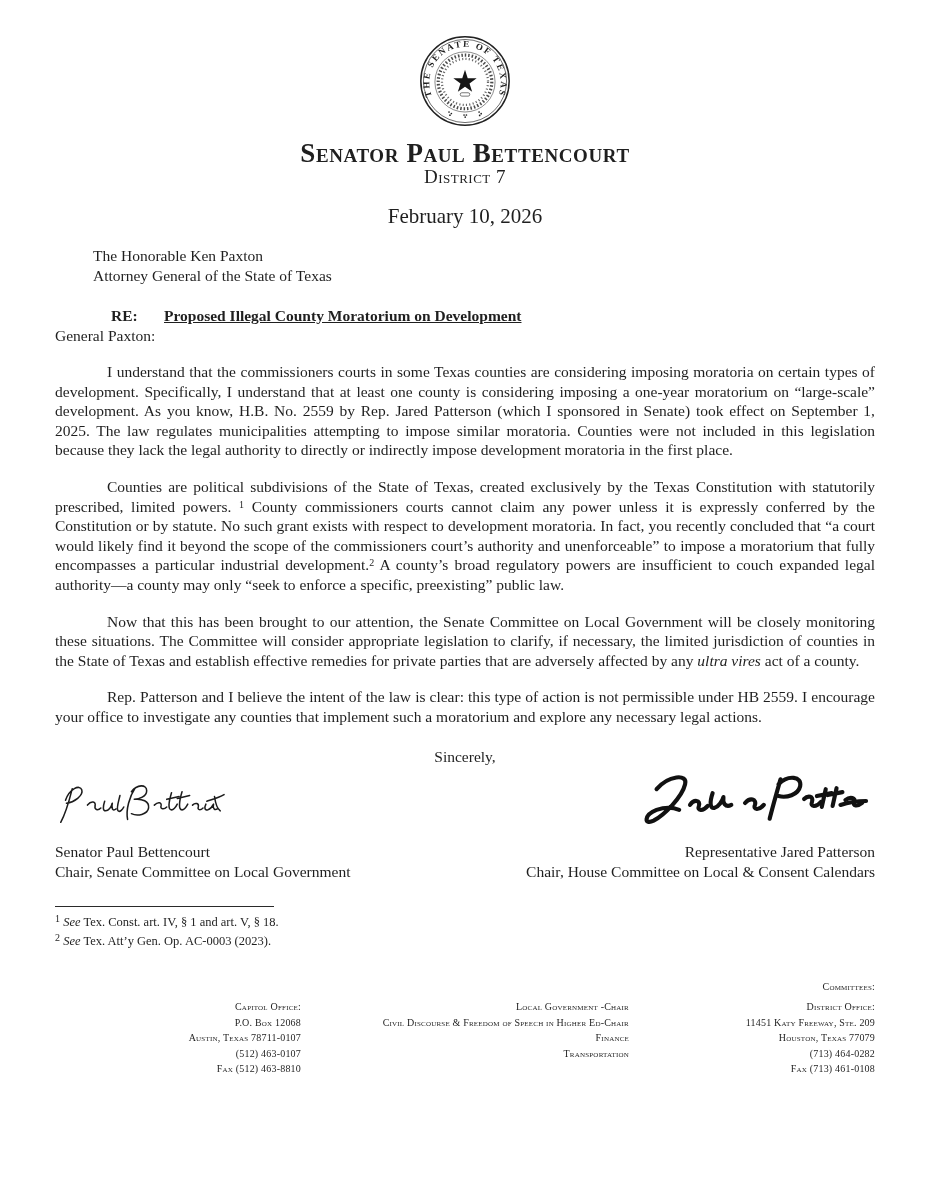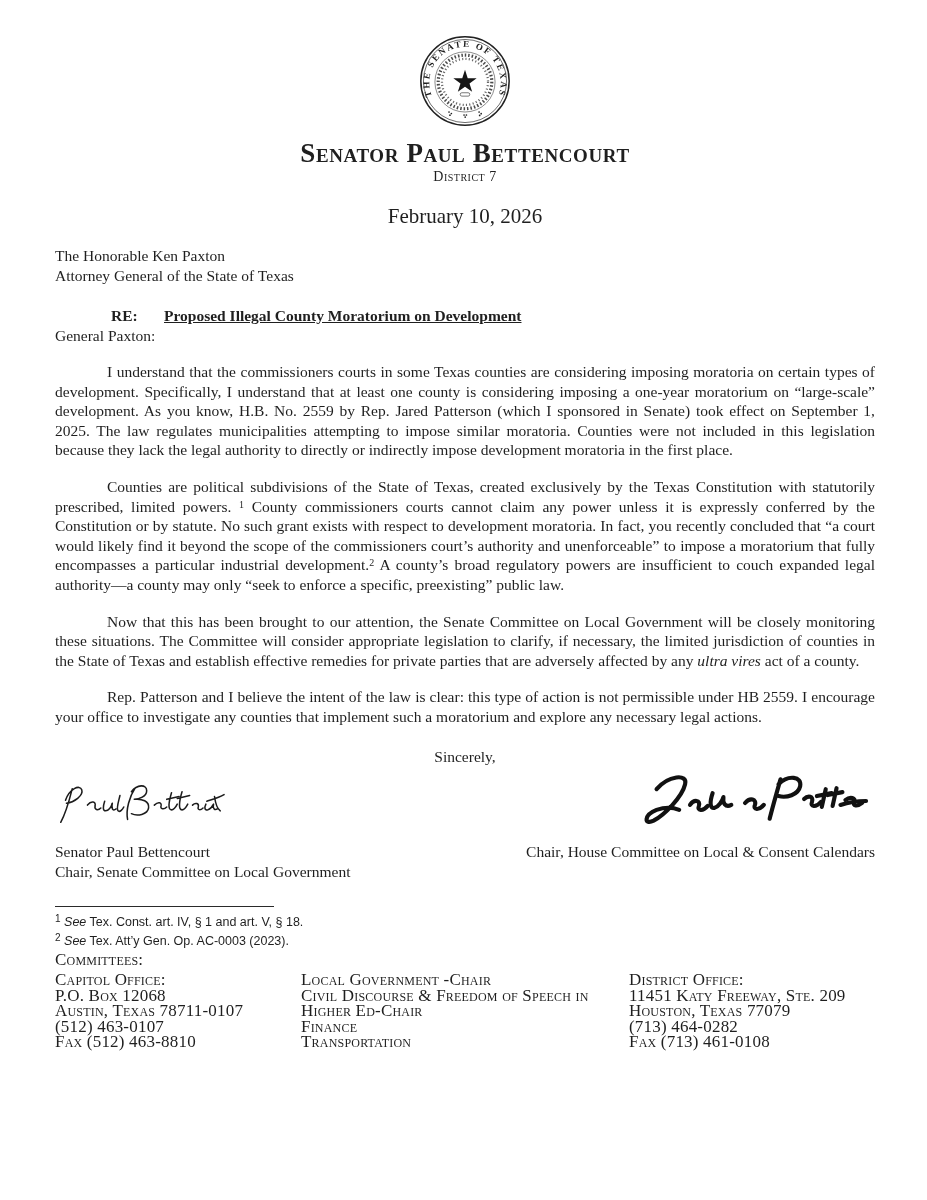--- a/index.html
+++ b/index.html
@@ -16,29 +16,29 @@
   .seal { display: inline-block; width: 94px; height: 94px; }
   .sender-name {
     margin-top: 6px;
     font-size: 27px;
     font-weight: bold;
     font-variant: small-caps;
     letter-spacing: 0.6px;
     line-height: 30px;
   }
   .district {
-    font-size: 14px;
+    font-size: 19px;
     font-variant: small-caps;
     letter-spacing: 0.5px;
     line-height: 18px;
   }
   .date { margin-top: 21px; font-size: 21px; line-height: 19px; }
 
   
-  .recipient { margin-top: 20px; font-size: 15.5px; line-height: 19.5px; }
+  .recipient { margin-top: 20px; font-size: 15.5px; line-height: 19.5px; margin-left: 38px; }
   .re-line { margin-top: 21px; padding-left: 56px; font-size: 15.5px; font-weight: bold; line-height: 19.5px; text-decoration: underline; }
   .re-label { display: inline-block; width: 53px; }
   .salutation { font-size: 15.5px; line-height: 19.5px; }
   .para {
     margin-top: 17px;
     font-size: 15.5px;
     line-height: 19.6px;
     text-align: justify;
     text-indent: 52px;
   }
@@ -47,30 +47,30 @@
 
   
   .sig-row { margin-top: 2px; height: 72px; display: flex; justify-content: space-between; align-items: flex-start; }
   .sig-left  { width: 170px; height: 62px; margin-top: 8px; }
   .sig-right { width: 238px; height: 64px; margin-right: 6px; }
   .names-row { display: flex; justify-content: space-between; font-size: 15.5px; line-height: 19.8px; margin-top: 2px; }
   .name-block-right { text-align: right; }
 
   
   .fn-sep { width: 219px; border-top: 1.4px solid #2a2a2a; margin-top: 24px; }
-  .footnotes { margin-top: 6px; font-family: Liberation Sans, sans-serif; font-size: 12.5px; line-height: 19.5px; }
+  .footnotes { margin-top: 6px; font-family: Liberation Serif, serif; font-size: 12.5px; line-height: 19.5px; }
 
   
   .footer {
-    margin-top: 0;
+    margin-top: 27px;
     font-variant: small-caps;
-    font-size: 17px;
+    font-size: 10px;
     letter-spacing: 0.2px;
     line-height: 15.5px;
-    text-align: left;
+    text-align: right;
   }
   .committees-label { margin-bottom: 5px; }
   .footer-cols { display: flex; }
   .col-left  { flex: 0 0 30%; }
   .col-center{ flex: 1 1 auto; }
   .col-right { flex: 0 0 30%; }
 </style>
 </head>
 <body>
 
@@ -155,20 +155,21 @@
       </g>
     </svg>
   </div>
 
   <div class="names-row">
     <div>
       <div>Senator Paul Bettencourt</div>
       <div>Chair, Senate Committee on Local Government</div>
     </div>
     <div class="name-block-right">
+      <div>Representative Jared Patterson</div>
       <div>Chair, House Committee on Local &amp; Consent Calendars</div>
     </div>
   </div>
 
   <div class="fn-sep"></div>
   <div class="footnotes">
     <div><sup>1</sup> <i>See</i> Tex. Const. art. IV, § 1 and art. V, § 18.</div>
     <div><sup>2</sup> <i>See</i> Tex. Att’y Gen. Op. AC-0003 (2023).</div>
   </div>
 

